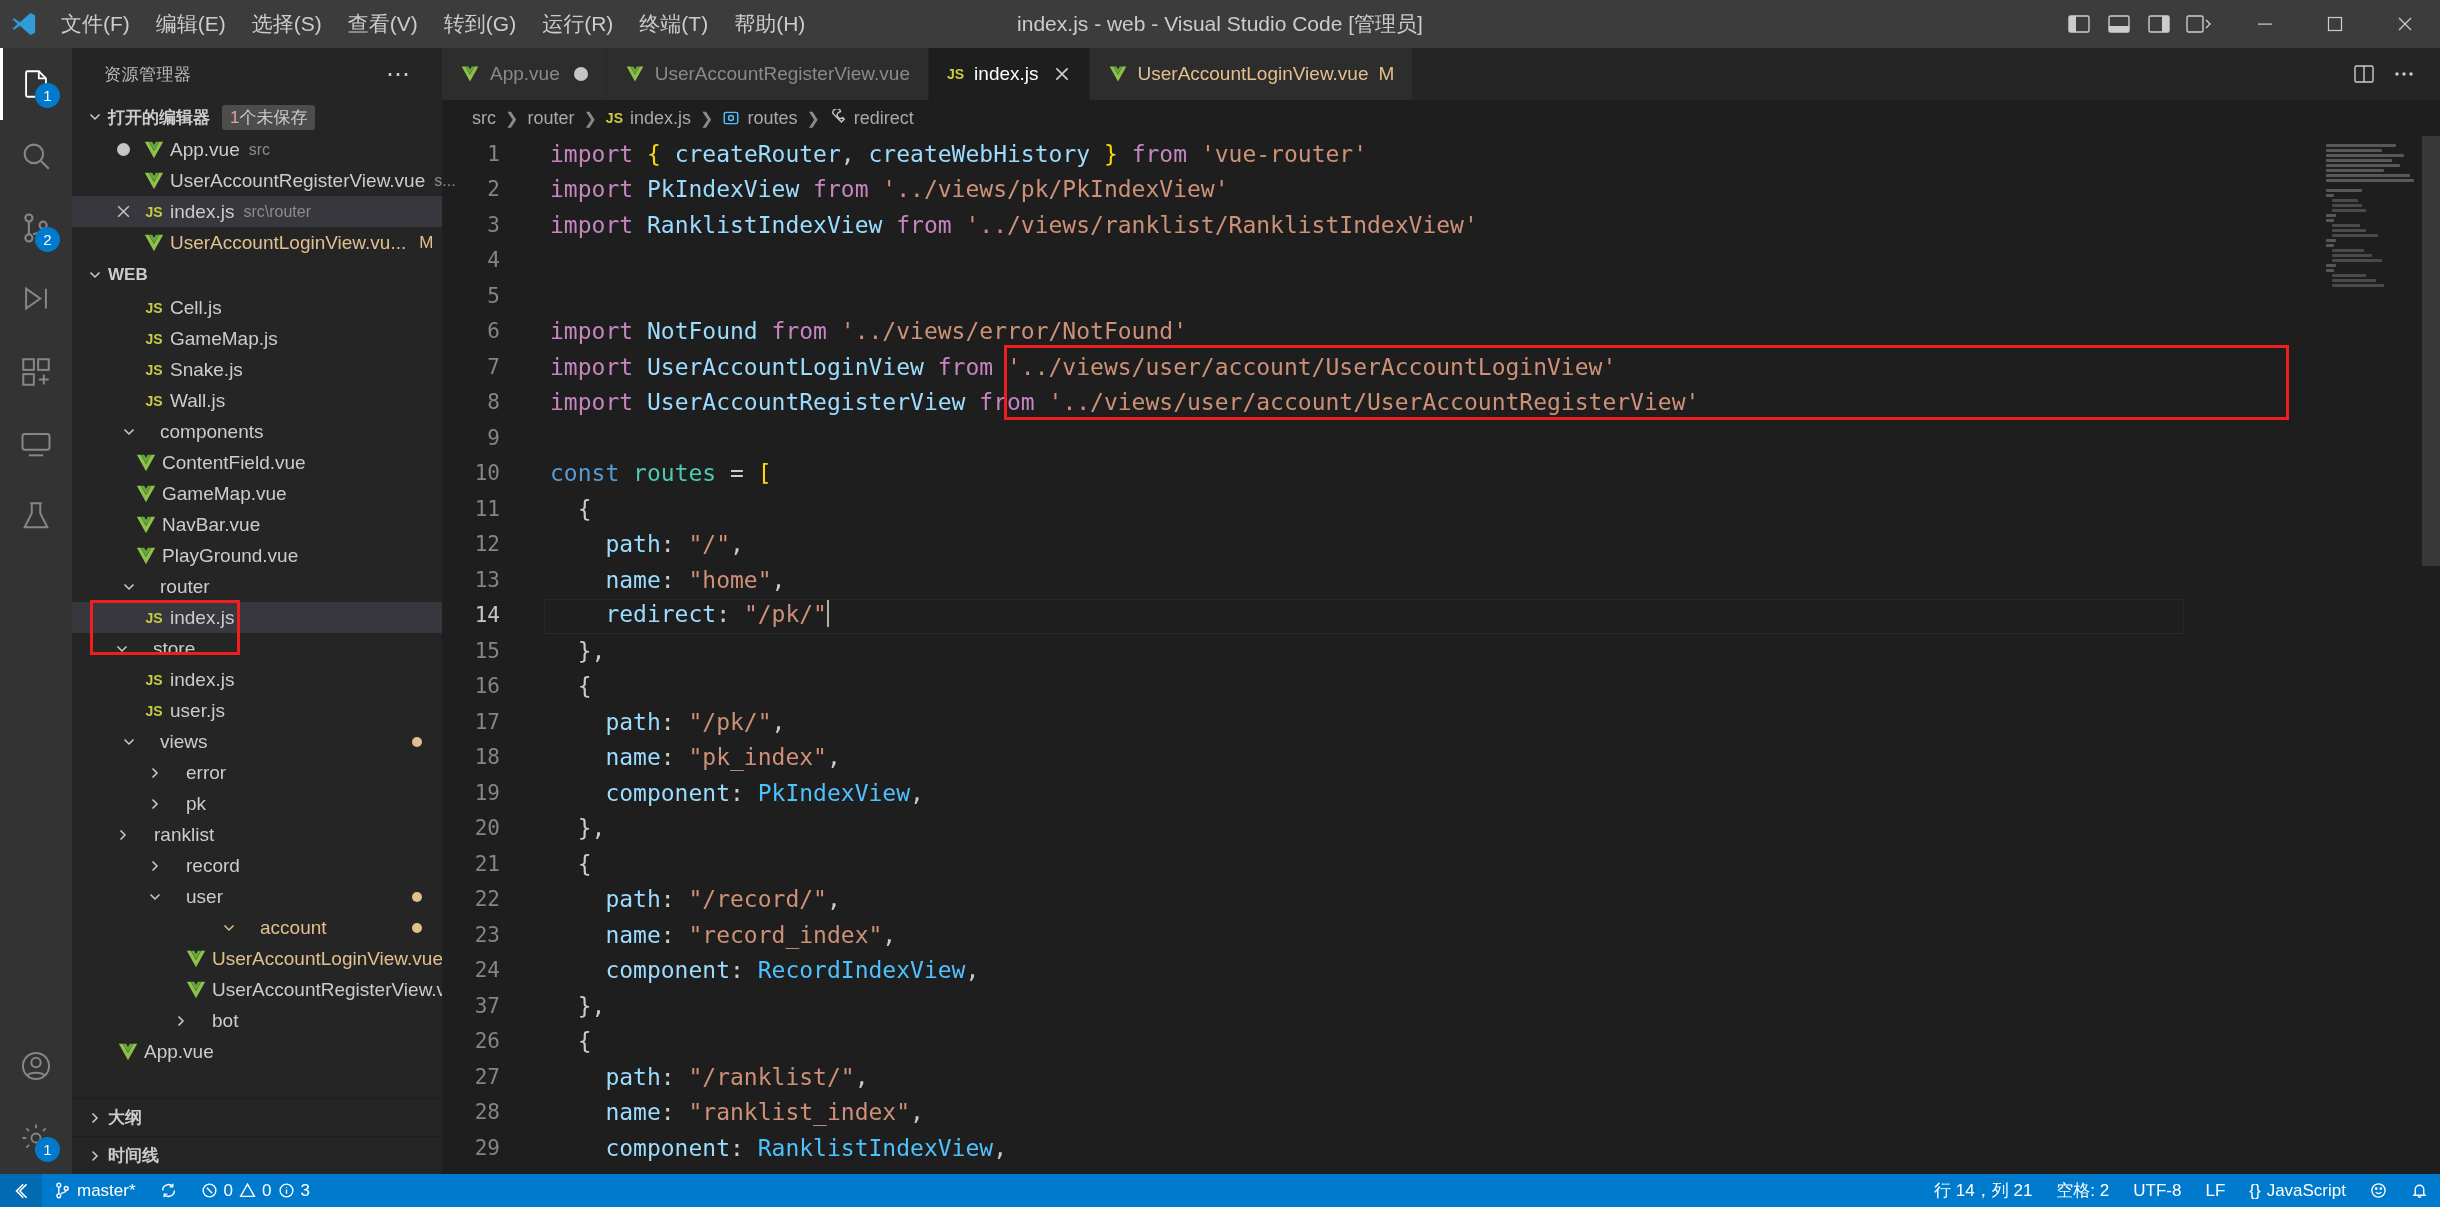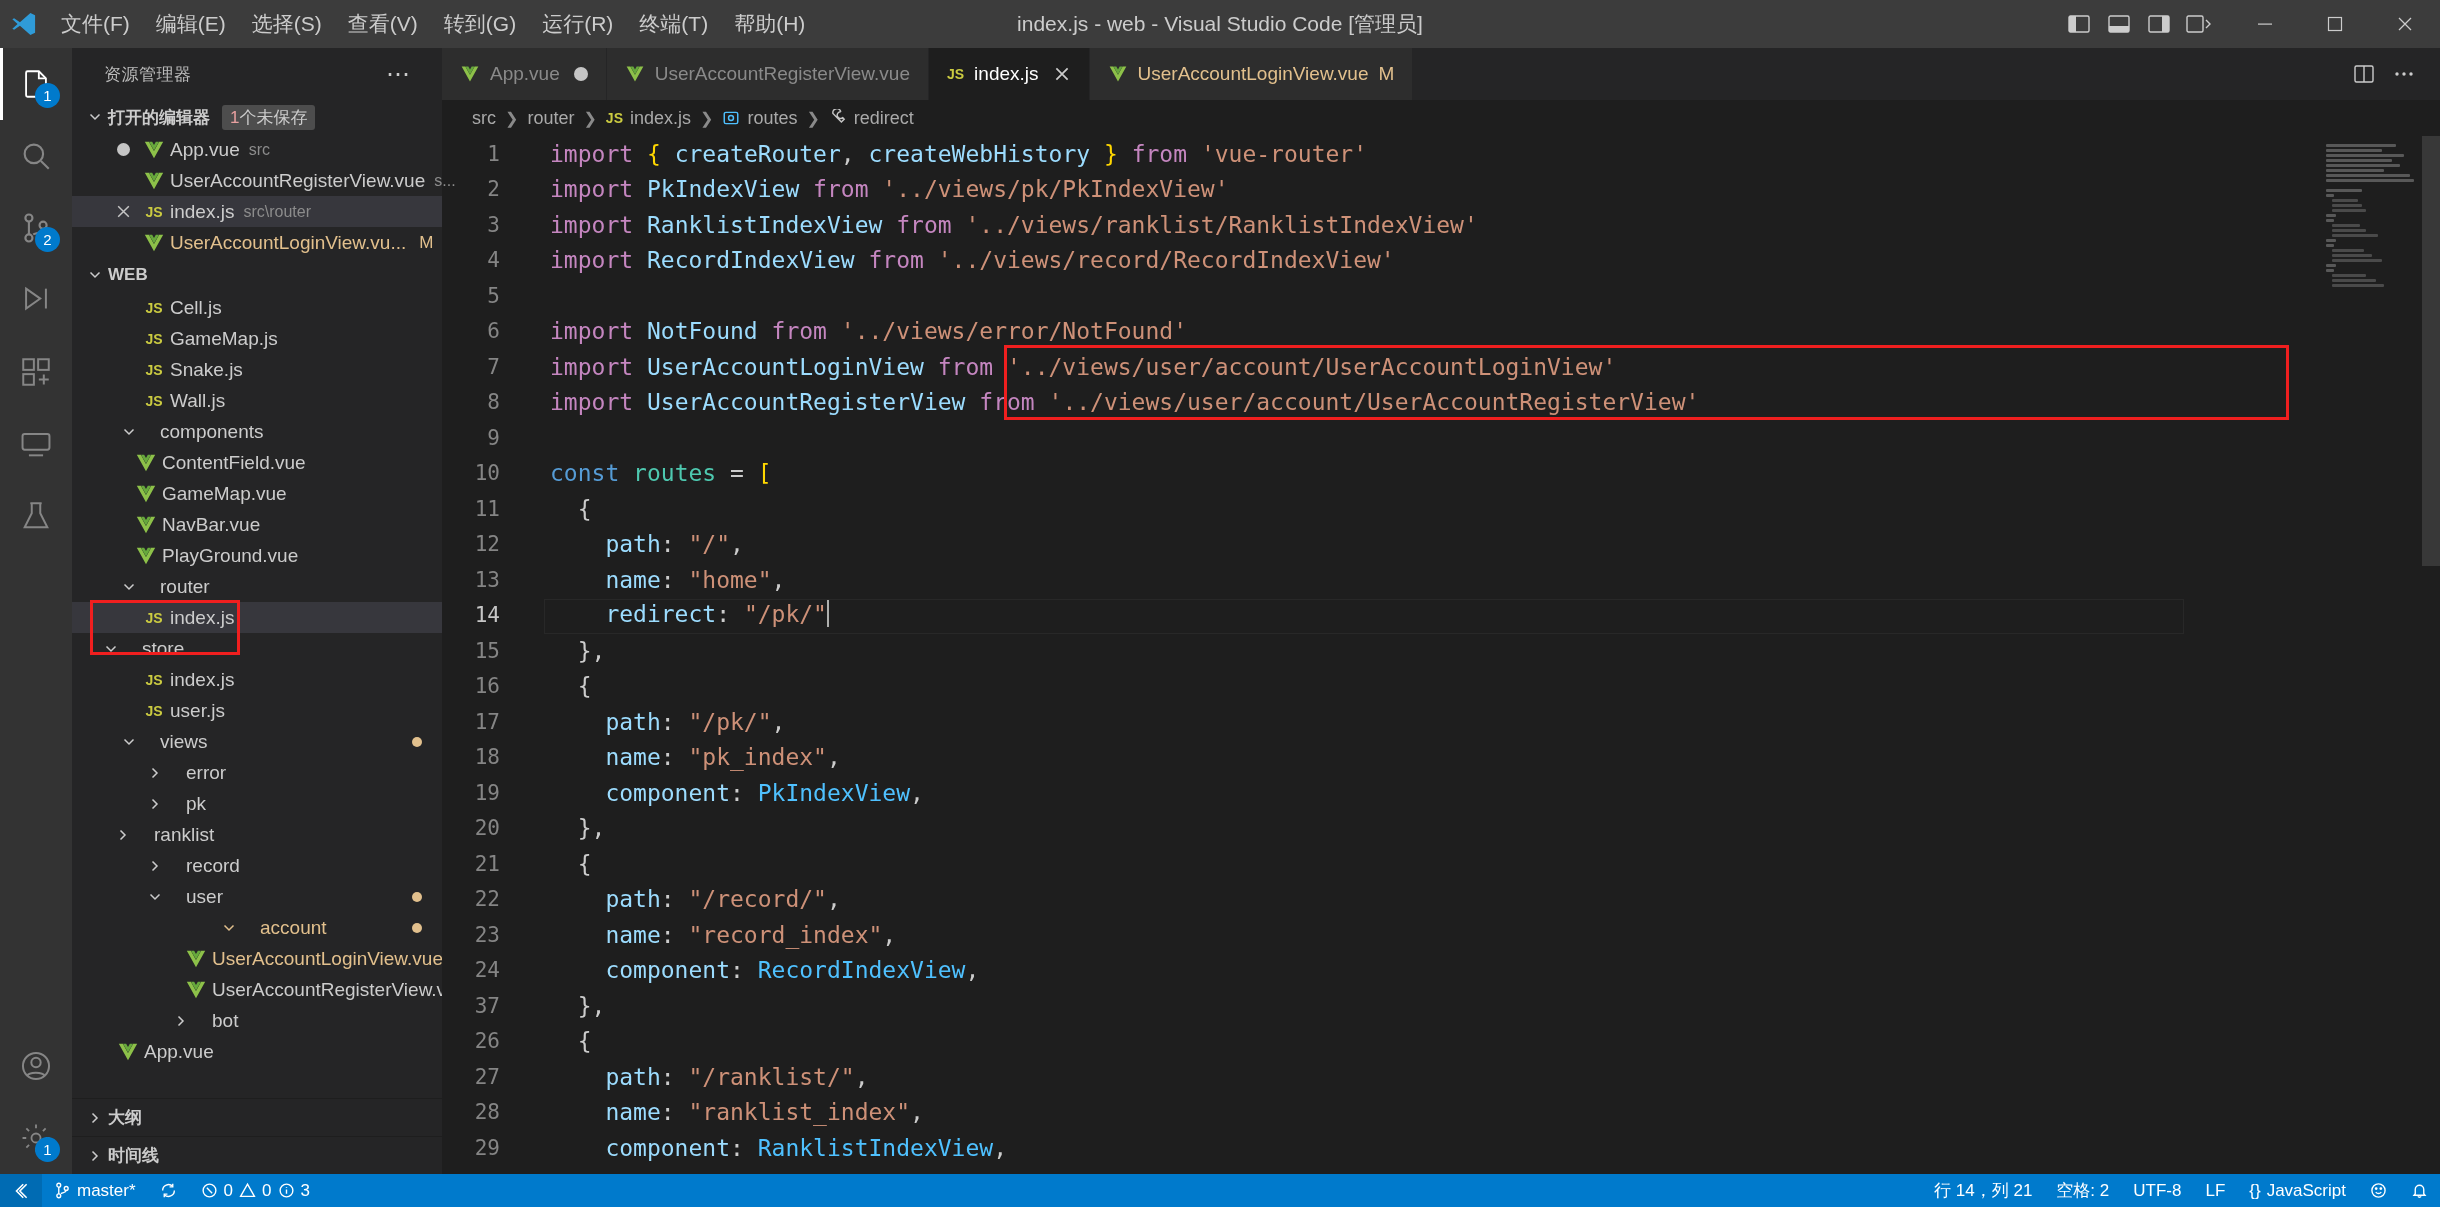--- a/index.html
+++ b/index.html
@@ -473,21 +473,21 @@
               </svg>
           </span>
           <span>router</span>
         </div>
         <div class="tree-row selected" style="padding-left:66px">
           <span class="file-ico">
               <span class="js-ico">JS</span>
             </span>
           <span>index.js</span>
         </div>
-        <div class="tree-row folder-row" style="padding-left:26px">
+        <div class="tree-row folder-row" style="padding-left:37px">
           <span class="twisty">
             <svg width="16" height="16" viewBox="0 0 16 16">
                 <path d="M3.5 5.5 L8 10 L12.5 5.5" fill="none" stroke="#cccccc" stroke-width="1.5"></path>
               </svg>
           </span>
           <span>store</span>
         </div>
         <div class="tree-row" style="padding-left:66px">
           <span class="file-ico">
               <span class="js-ico">JS</span>
@@ -707,21 +707,21 @@
           </span>
           <span>redirect</span>
         </span>
       </div>
 
       <div class="code-area">
         <div class="code-scroll" id="code-lines">
             <div class="code-line"><span class="ln">1</span><span class="code-text"><span class="t-kw">import </span><span class="t-brc">{ </span><span class="t-var">createRouter</span><span class="t-pun">, </span><span class="t-var">createWebHistory</span><span class="t-brc"> }</span><span class="t-kw"> from </span><span class="t-str">'vue-router'</span></span></div>
             <div class="code-line"><span class="ln">2</span><span class="code-text"><span class="t-kw">import </span><span class="t-var">PkIndexView</span><span class="t-kw"> from </span><span class="t-str">'../views/pk/PkIndexView'</span></span></div>
             <div class="code-line"><span class="ln">3</span><span class="code-text"><span class="t-kw">import </span><span class="t-var">RanklistIndexView</span><span class="t-kw"> from </span><span class="t-str">'../views/ranklist/RanklistIndexView'</span></span></div>
-            <div class="code-line"><span class="ln">4</span><span class="code-text"><span class="t-kw">import </span><span class="t-var">RecordIndexView</span><span class="t-kw"> from </span><span class="t-str">'../views/record/RecordIndexView'</span></span></div>
+            <div class="code-line"><span class="ln">4</span></div>
             <div class="code-line"><span class="ln">5</span></div>
             <div class="code-line"><span class="ln">6</span><span class="code-text"><span class="t-kw">import </span><span class="t-var">NotFound</span><span class="t-kw"> from </span><span class="t-str">'../views/error/NotFound'</span></span></div>
             <div class="code-line"><span class="ln">7</span><span class="code-text"><span class="t-kw">import </span><span class="t-var">UserAccountLoginView</span><span class="t-kw"> from </span><span class="t-str">'../views/user/account/UserAccountLoginView'</span></span></div>
             <div class="code-line"><span class="ln">8</span><span class="code-text"><span class="t-kw">import </span><span class="t-var">UserAccountRegisterView</span><span class="t-kw"> from </span><span class="t-str">'../views/user/account/UserAccountRegisterView'</span></span></div>
             <div class="code-line"><span class="ln">9</span><span class="code-text"></span></div>
             <div class="code-line"><span class="ln">10</span><span class="code-text"><span class="t-key">const </span><span class="t-cls">routes</span><span class="t-pun"> = </span><span class="t-brc">[</span></span></div>
             <div class="code-line"><span class="ln">11</span><span class="code-text"><span class="t-pun">  {</span></span></div>
             <div class="code-line"><span class="ln">12</span><span class="code-text"><span class="t-prop">    path</span><span class="t-pun">: </span><span class="t-str">"/"</span><span class="t-pun">,</span></span></div>
             <div class="code-line"><span class="ln">13</span><span class="code-text"><span class="t-prop">    name</span><span class="t-pun">: </span><span class="t-str">"home"</span><span class="t-pun">,</span></span></div>
             <div class="code-line"><span class="ln cur">14</span><span class="code-text"><span class="t-prop">    redirect</span><span class="t-pun">: </span><span class="t-str">"/pk/"</span><span class="caret"></span></span></div>

